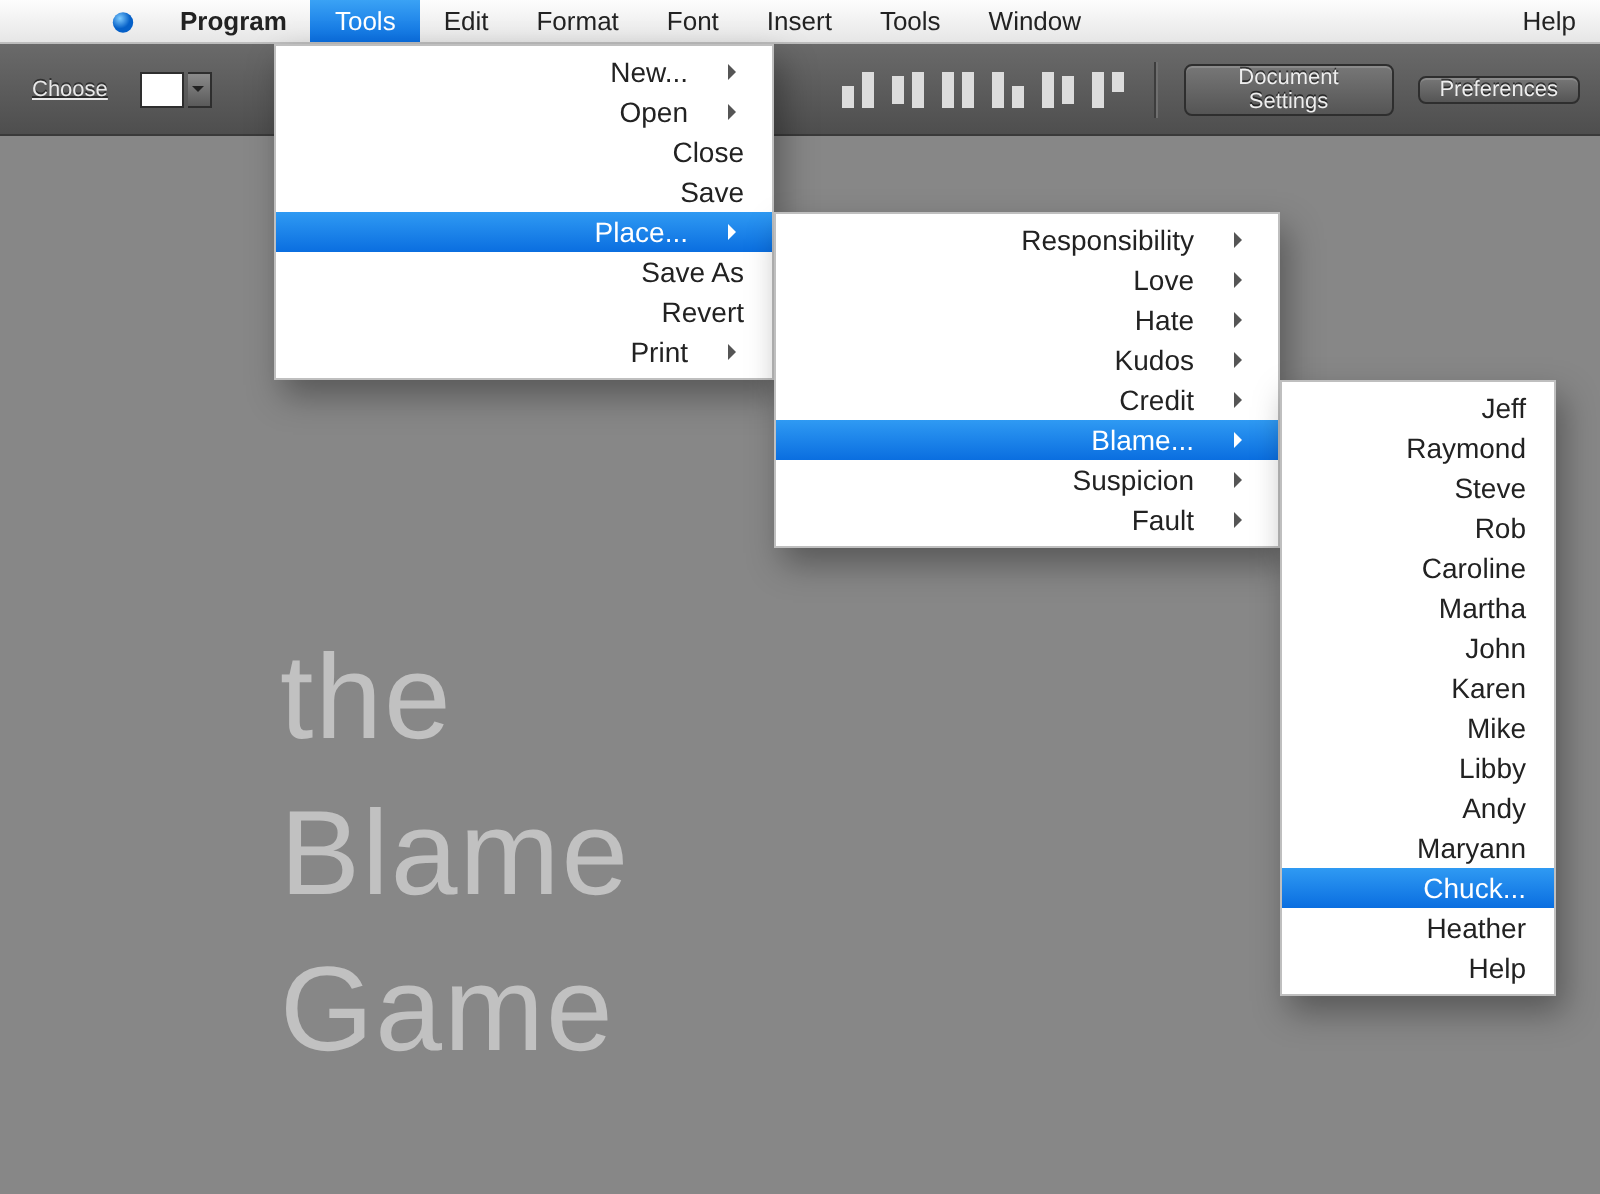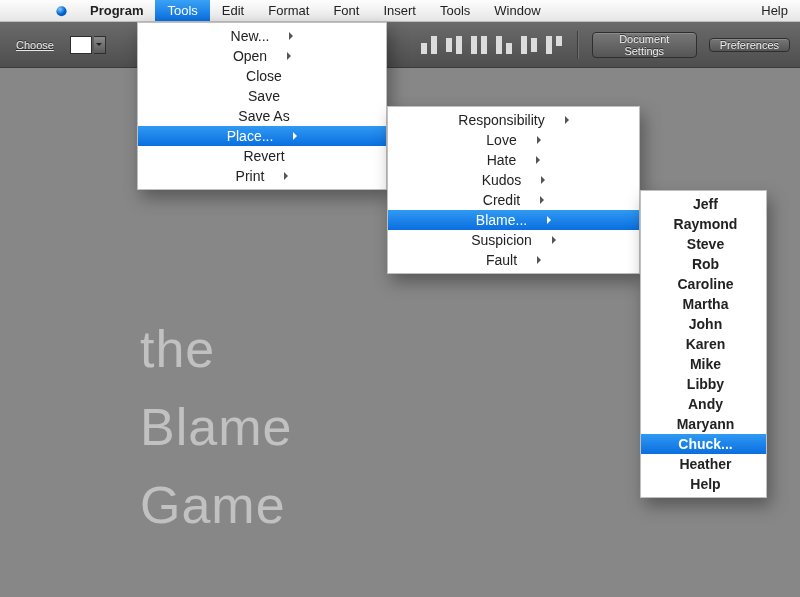--- a/index.html
+++ b/index.html
@@ -62,39 +62,39 @@
     box-shadow: inset 0 1px 0 rgba(255,255,255,.15);
   }
 
   
   .menu {
     position:absolute; background:#fff; border:1px solid #bfbfbf;
     box-shadow: 4px 8px 16px rgba(0,0,0,.35);
     font-size:14px; color:#222; padding:3px 0;
   }
   .menu .row {
-    display:flex; align-items:center; justify-content:center;
+    display:flex; align-items:center; justify-content:flex-end;
     padding: 1px 14px 1px 18px; height:20px; cursor:default;
   }
   .menu .row .arw {
     width:0;height:0;border:4px solid transparent;border-left-color:#555;margin-left:20px;
   }
   .menu .row.hl { background:linear-gradient(#2f9af3,#0a6ee0); color:#fff; }
   .menu .row.hl .arw { border-left-color:#fff; }
 
   #menu1 { top:22px; left:137px; width:250px; }
   #menu2 { top:106px; left:387px; width:253px; }
-  #menu3 { top:190px; left:640px; width:127px;font-weight:bold; }
+  #menu3 { top:190px; left:640px; width:138px; }
 
   
   .title {
     position:absolute; left:140px; top:310px;
     color:#c1c1c1; font-weight:300;
     font-family: "Helvetica Neue", Arial, sans-serif;
-    font-size:52px; line-height:78px; letter-spacing:1px;
+    font-size:60px; line-height:78px; letter-spacing:1px;
   }
 
   
   .albtn .a{left:1px;width:6px;} .albtn .b{right:1px;width:6px;}
   .v1 .a{top:7px;height:11px;} .v1 .b{top:0;height:18px;}
   .v2 .a{top:2px;height:14px;} .v2 .b{top:0;height:18px;}
   .v3 .a{top:0;height:18px;} .v3 .b{top:0;height:18px;}
   .v4 .a{top:0;height:18px;} .v4 .b{top:7px;height:11px;}
   .v5 .a{top:0;height:18px;} .v5 .b{top:2px;height:14px;}
   .v6 .a{top:0;height:18px;} .v6 .b{top:0;height:10px;}
@@ -172,26 +172,26 @@
     <div class="row">
       <span>Open</span>
       <span class="arw"></span>
     </div>
     <div class="row">
       <span>Close</span>
     </div>
     <div class="row">
       <span>Save</span>
     </div>
-    <div class="row">
-      <span>Save As</span>
-    </div>
     <div class="row hl">
       <span>Place...</span>
       <span class="arw"></span>
+    </div>
+    <div class="row">
+      <span>Save As</span>
     </div>
     <div class="row">
       <span>Revert</span>
     </div>
     <div class="row">
       <span>Print</span>
       <span class="arw"></span>
     </div>
   </div>
 <div class="menu" id="menu2">

